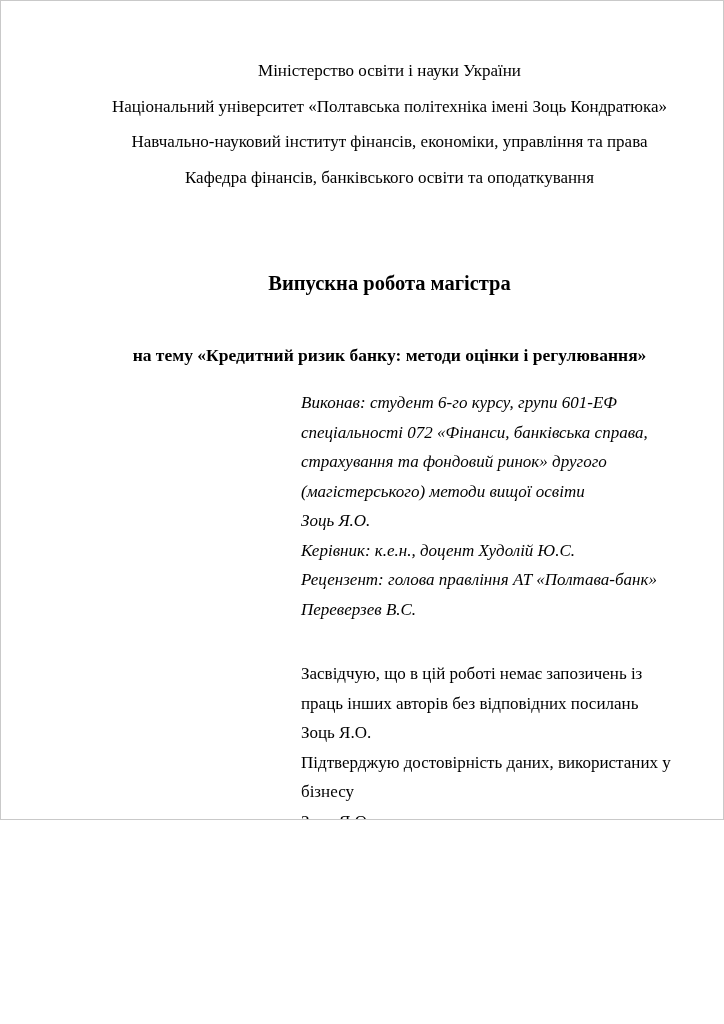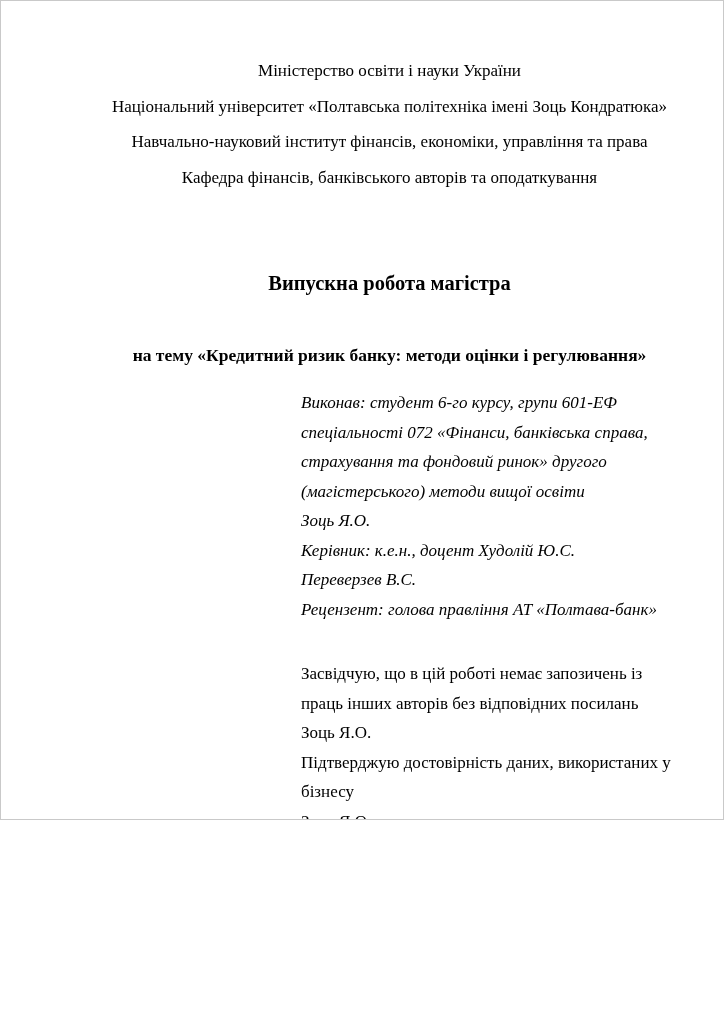--- a/index.html
+++ b/index.html
@@ -65,37 +65,37 @@
 </style>
 </head>
 <body>
 
 <div class="page">
 
   <div class="column header-block">
     <div class="header-line">Міністерство освіти і науки України</div>
     <div class="header-line">Національний університет «Полтавська політехніка імені Зоць Кондратюка»</div>
     <div class="header-line">Навчально-науковий інститут фінансів, економіки, управління та права</div>
-    <div class="header-line">Кафедра фінансів, банківського авторів та оподаткування</div>
+    <div class="header-line">Кафедра фінансів, банківського освіти та оподаткування</div>
   </div>
 
   <div class="column title-block">Випускна робота магістра</div>
 
   <div class="column theme-block">на тему «Кредитний ризик банку: методи оцінки і регулювання»</div>
 
   <div class="column indent-block executor-block">
     <div class="inner">
       <div class="body-line">Виконав: студент 6-го курсу, групи 601-ЕФ</div>
       <div class="body-line">спеціальності 072 «Фінанси, банківська справа,</div>
       <div class="body-line">страхування та фондовий ринок» другого</div>
       <div class="body-line">(магістерського) методи вищої освіти</div>
       <div class="body-line">Зоць Я.О.</div>
       <div class="body-line">Керівник: к.е.н., доцент Худолій Ю.С.</div>
+      <div class="body-line">Рецензент: голова правління АТ «Полтава-банк»</div>
       <div class="body-line">Переверзев В.С.</div>
-      <div class="body-line">Рецензент: голова правління АТ «Полтава-банк»</div>
     </div>
   </div>
 
   <div class="column indent-block attestation-block">
     <div class="inner">
       <div class="body-line">Засвідчую, що в цій роботі немає запозичень із</div>
       <div class="body-line">праць інших авторів без відповідних посилань</div>
       <div class="body-line">Зоць Я.О.</div>
       <div class="body-line">Підтверджую достовірність даних, використаних у</div>
       <div class="body-line">бізнесу</div>

